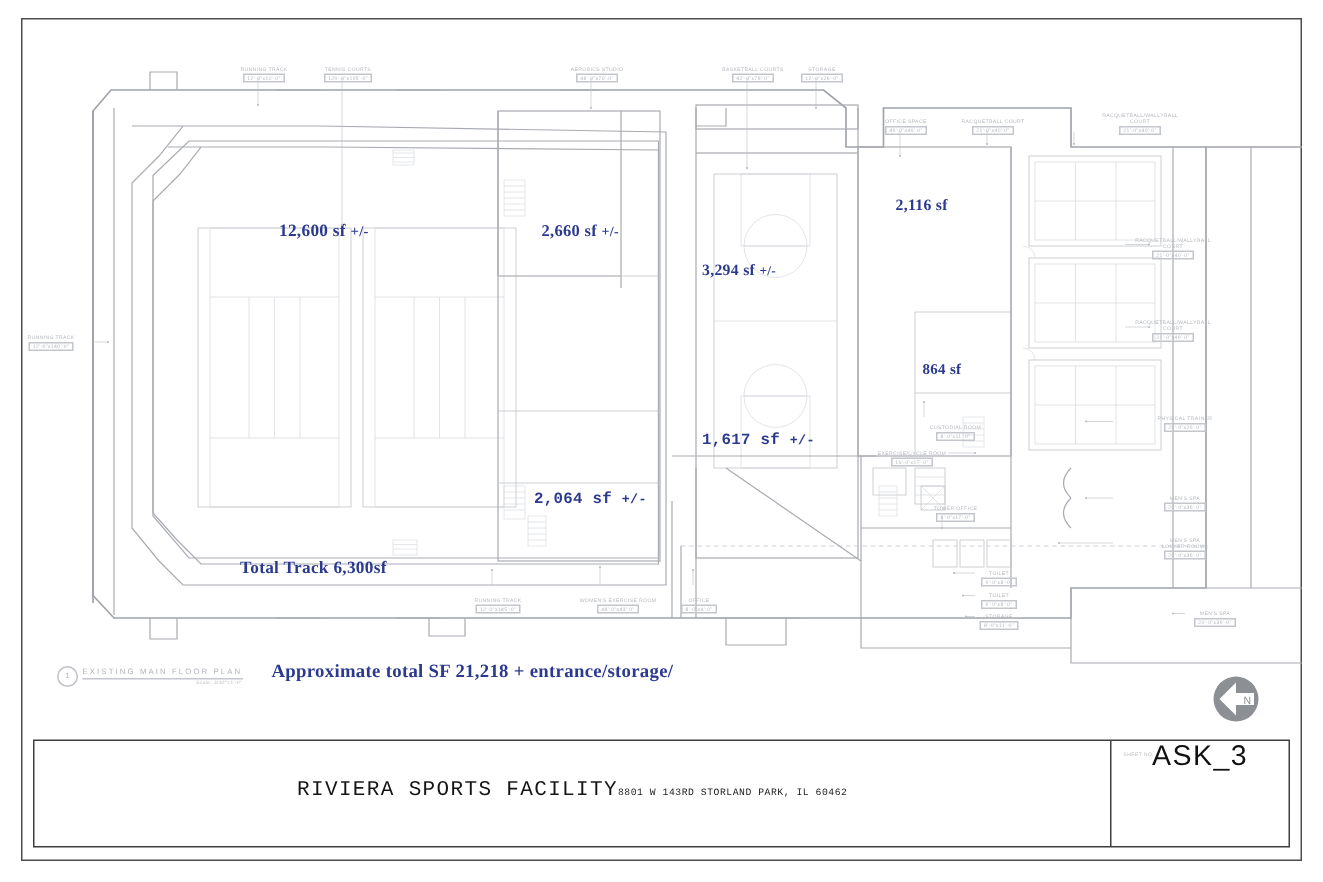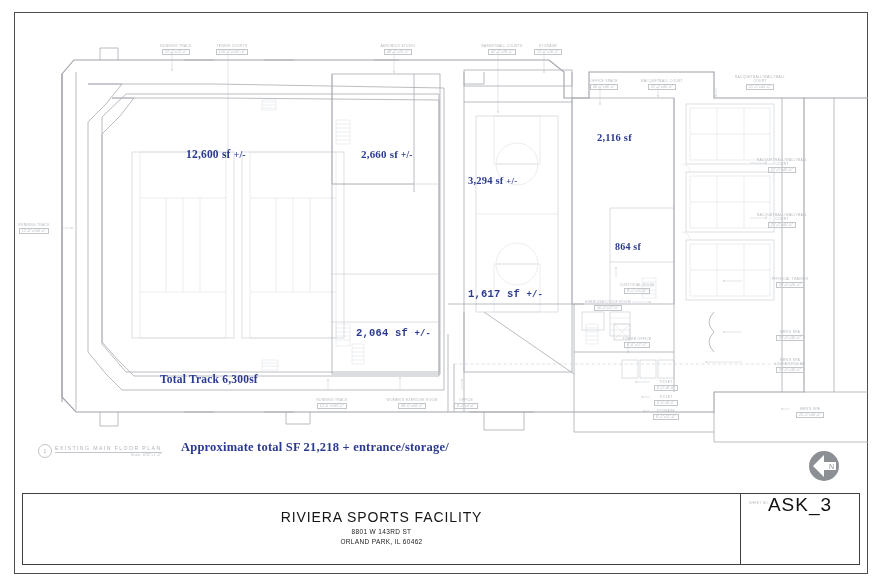--- a/index.html
+++ b/index.html
@@ -128,24 +128,25 @@
     width: 838px;
     height: 72px;
     border: 1px solid #3f3f3f;
     box-sizing: border-box;
     display: flex;
   }
   #tb-main {
     flex: 1;
     position: relative;
     display: flex;
-    flex-direction: column;
+    flex-direction: row;
     align-items: center;
     justify-content: center;
     padding-bottom: 4px;
+    font-family: Liberation Mono, monospace;
   }
   #tb-project {
     font-size: 14px;
     letter-spacing: .9px;
     color: #151515;
   }
   #tb-addr1, #tb-addr2 {
     font-size: 6.5px;
     letter-spacing: .35px;
     color: #1c1c1c;

